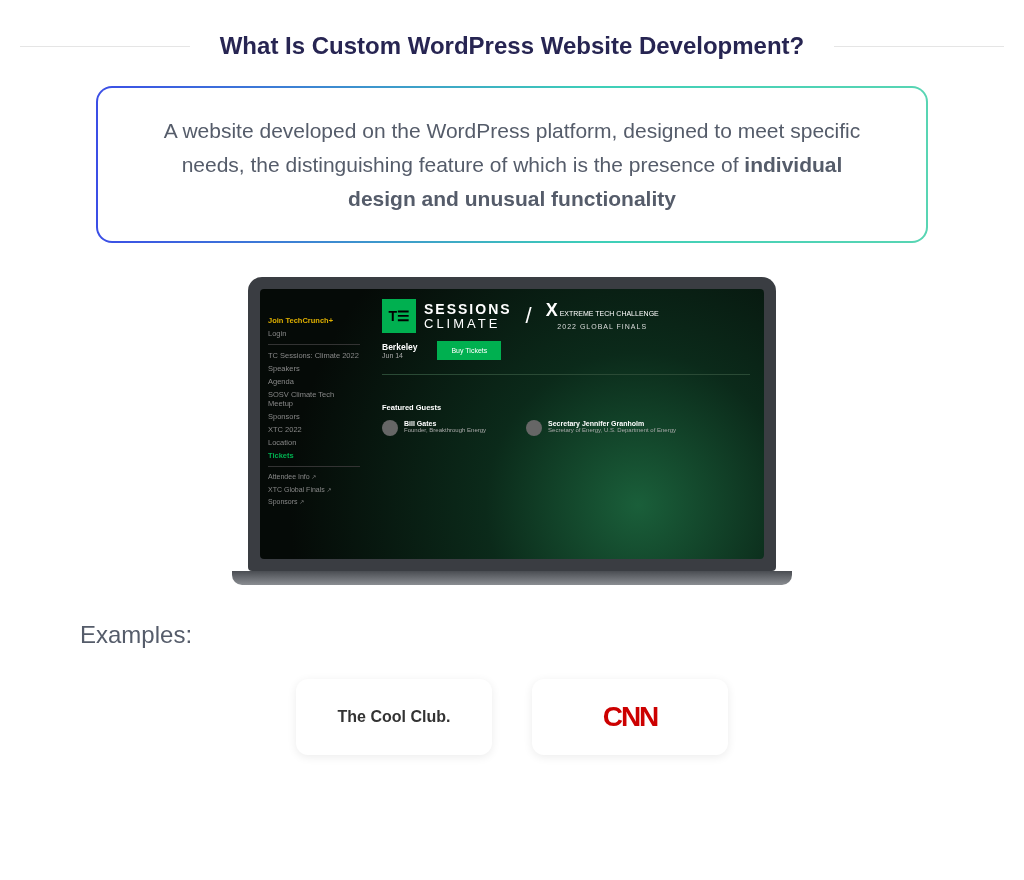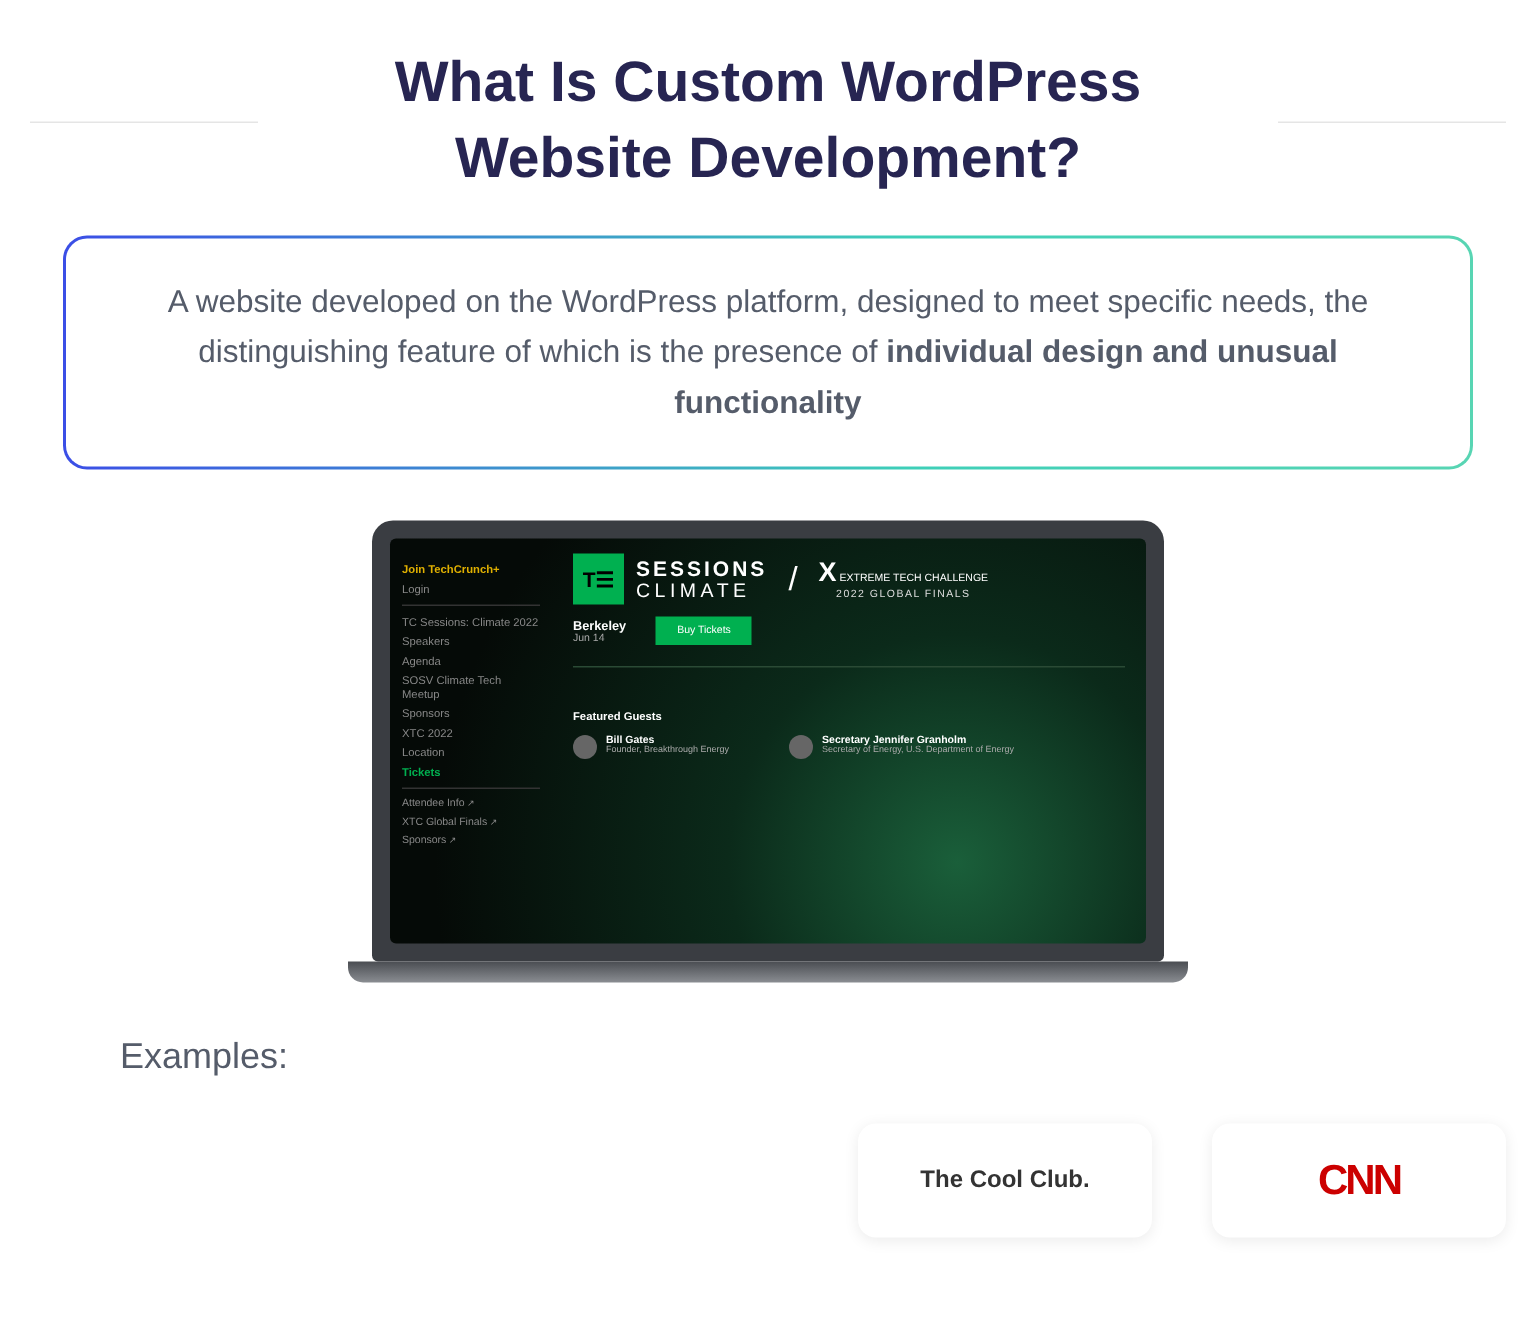--- a/index.html
+++ b/index.html
@@ -16,30 +16,30 @@
   justify-content: center;
   gap: 30px;
   margin-bottom: 24px;
 }
 .title-row hr {
   flex: 1;
   border: none;
   border-top: 1px solid #e5e5e5;
 }
 .title {
-  font-size: 38px;
+  font-size: 24px;
   font-weight: 700;
   color: #272552;
   text-align: center;
   max-width: 620px;
   line-height: 1.35;
 }
 .def-box {
   margin: 0 auto;
-  width: 940px;
+  width: 832px;
   border-radius: 16px;
   padding: 2px;
   background: linear-gradient(90deg, #3b4ee6 0%, #3ecfb8 60%, #58d5b3 100%);
 }
 .def-inner {
   background: #fff;
   border-radius: 14px;
   padding: 26px 60px;
   text-align: center;
   font-size: 21px;
@@ -61,21 +61,21 @@
 .laptop-screen {
   width: 100%;
   height: 270px;
   background: radial-gradient(circle at 75% 80%, #1a5f3a 0%, #0b2a1a 35%, #050a07 80%);
   border-radius: 4px;
   display: flex;
   overflow: hidden;
 }
 .sidebar {
   width: 108px;
-  padding: 16px 8px;
+  padding: 27px 8px;
   font-size: 7.5px;
   color: #888;
 }
 .join { color: #e0b000; font-weight: 700; font-size: 7.5px; margin-bottom: 4px; }
 .sidebar-item { margin: 4px 0; line-height: 1.2; }
 .sidebar-item.active { color: #00b050; font-weight: 700; }
 .sidebar hr { border: none; border-top: 1px solid #333; margin: 6px 0; }
 .sidebar-link { color: #888; font-size: 7px; }
 .sidebar-link::after { content: " ↗"; font-size: 6px; }
 
@@ -122,21 +122,21 @@
   border-radius: 0 0 10px 10px;
 }
 
 .examples-label {
   font-size: 24px;
   color: #555c6a;
   margin: 36px 0 30px 60px;
 }
 .examples-row {
   display: flex;
-  justify-content: flex-end;
+  justify-content: center;
   gap: 40px;
 }
 .example-card {
   width: 196px;
   height: 76px;
   background: #fff;
   border-radius: 12px;
   box-shadow: 0 2px 10px rgba(0,0,0,0.08);
   display: flex;
   align-items: center;

